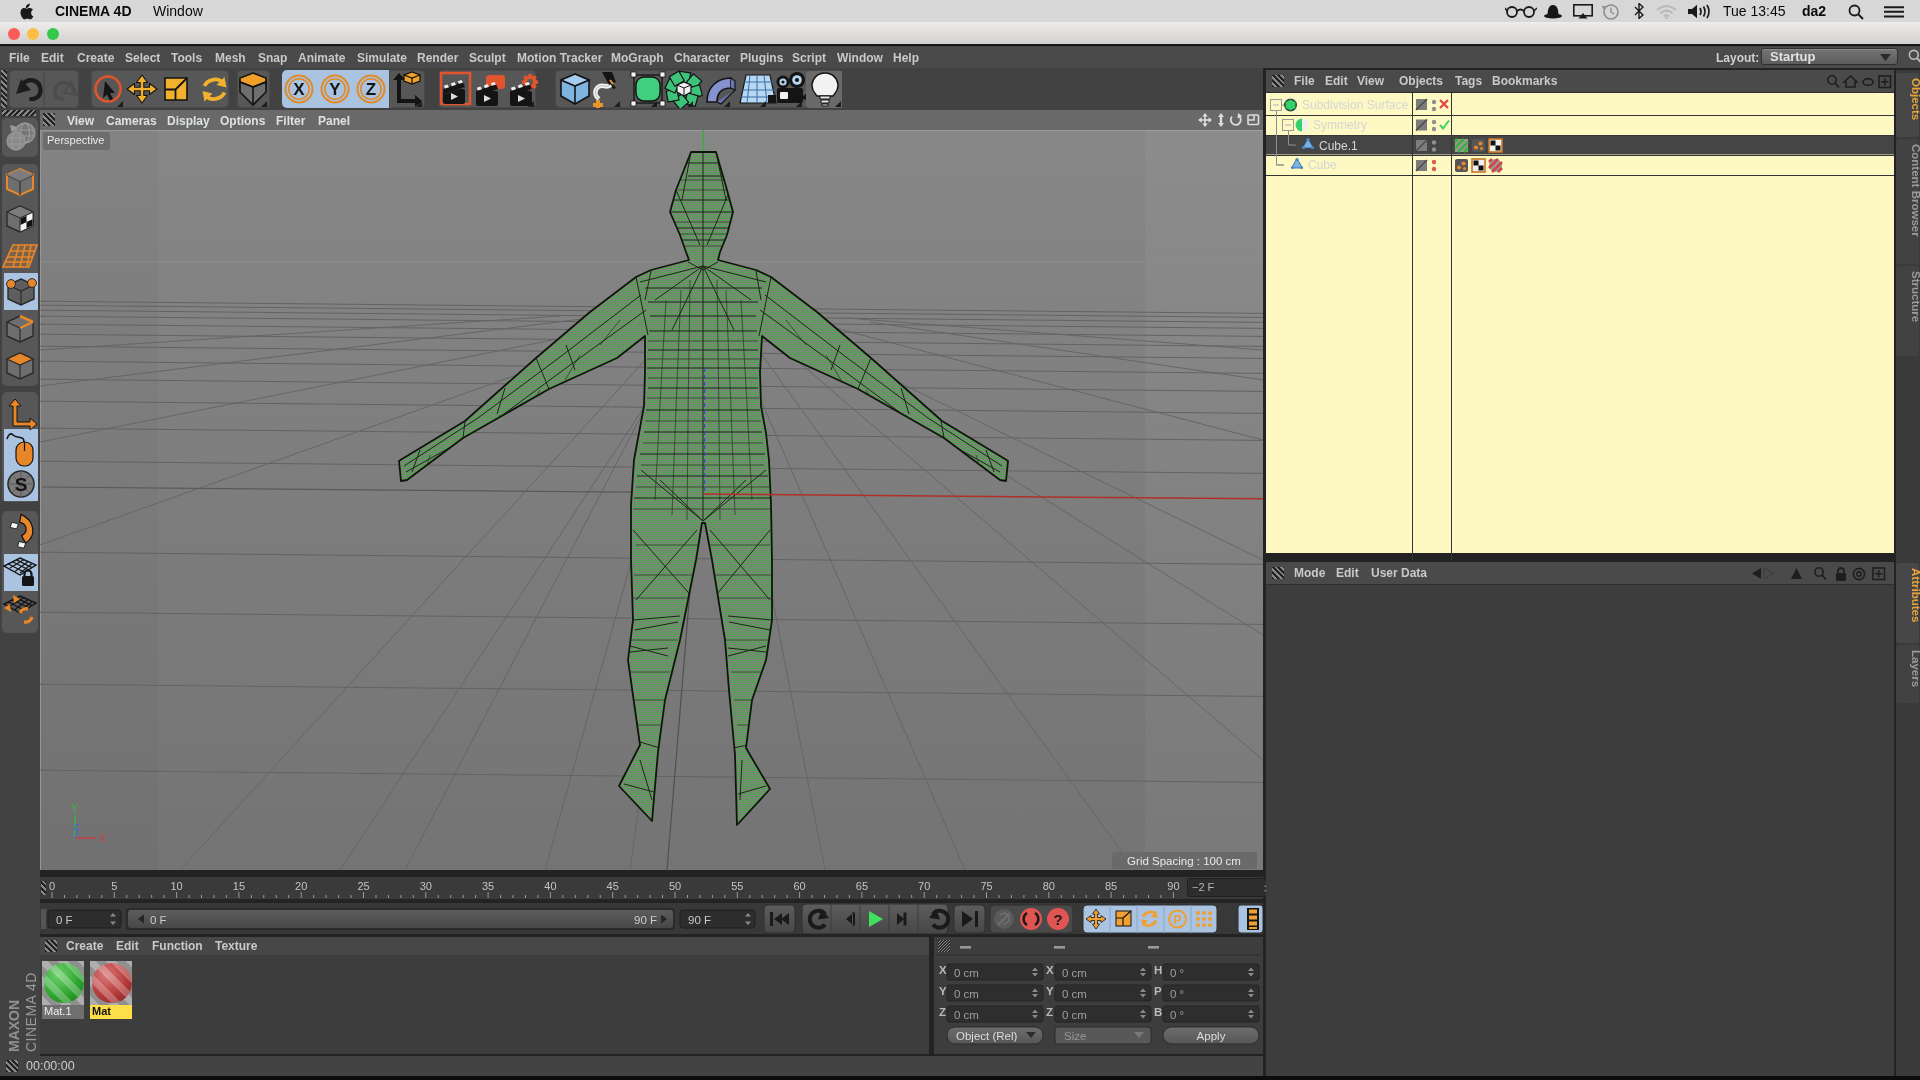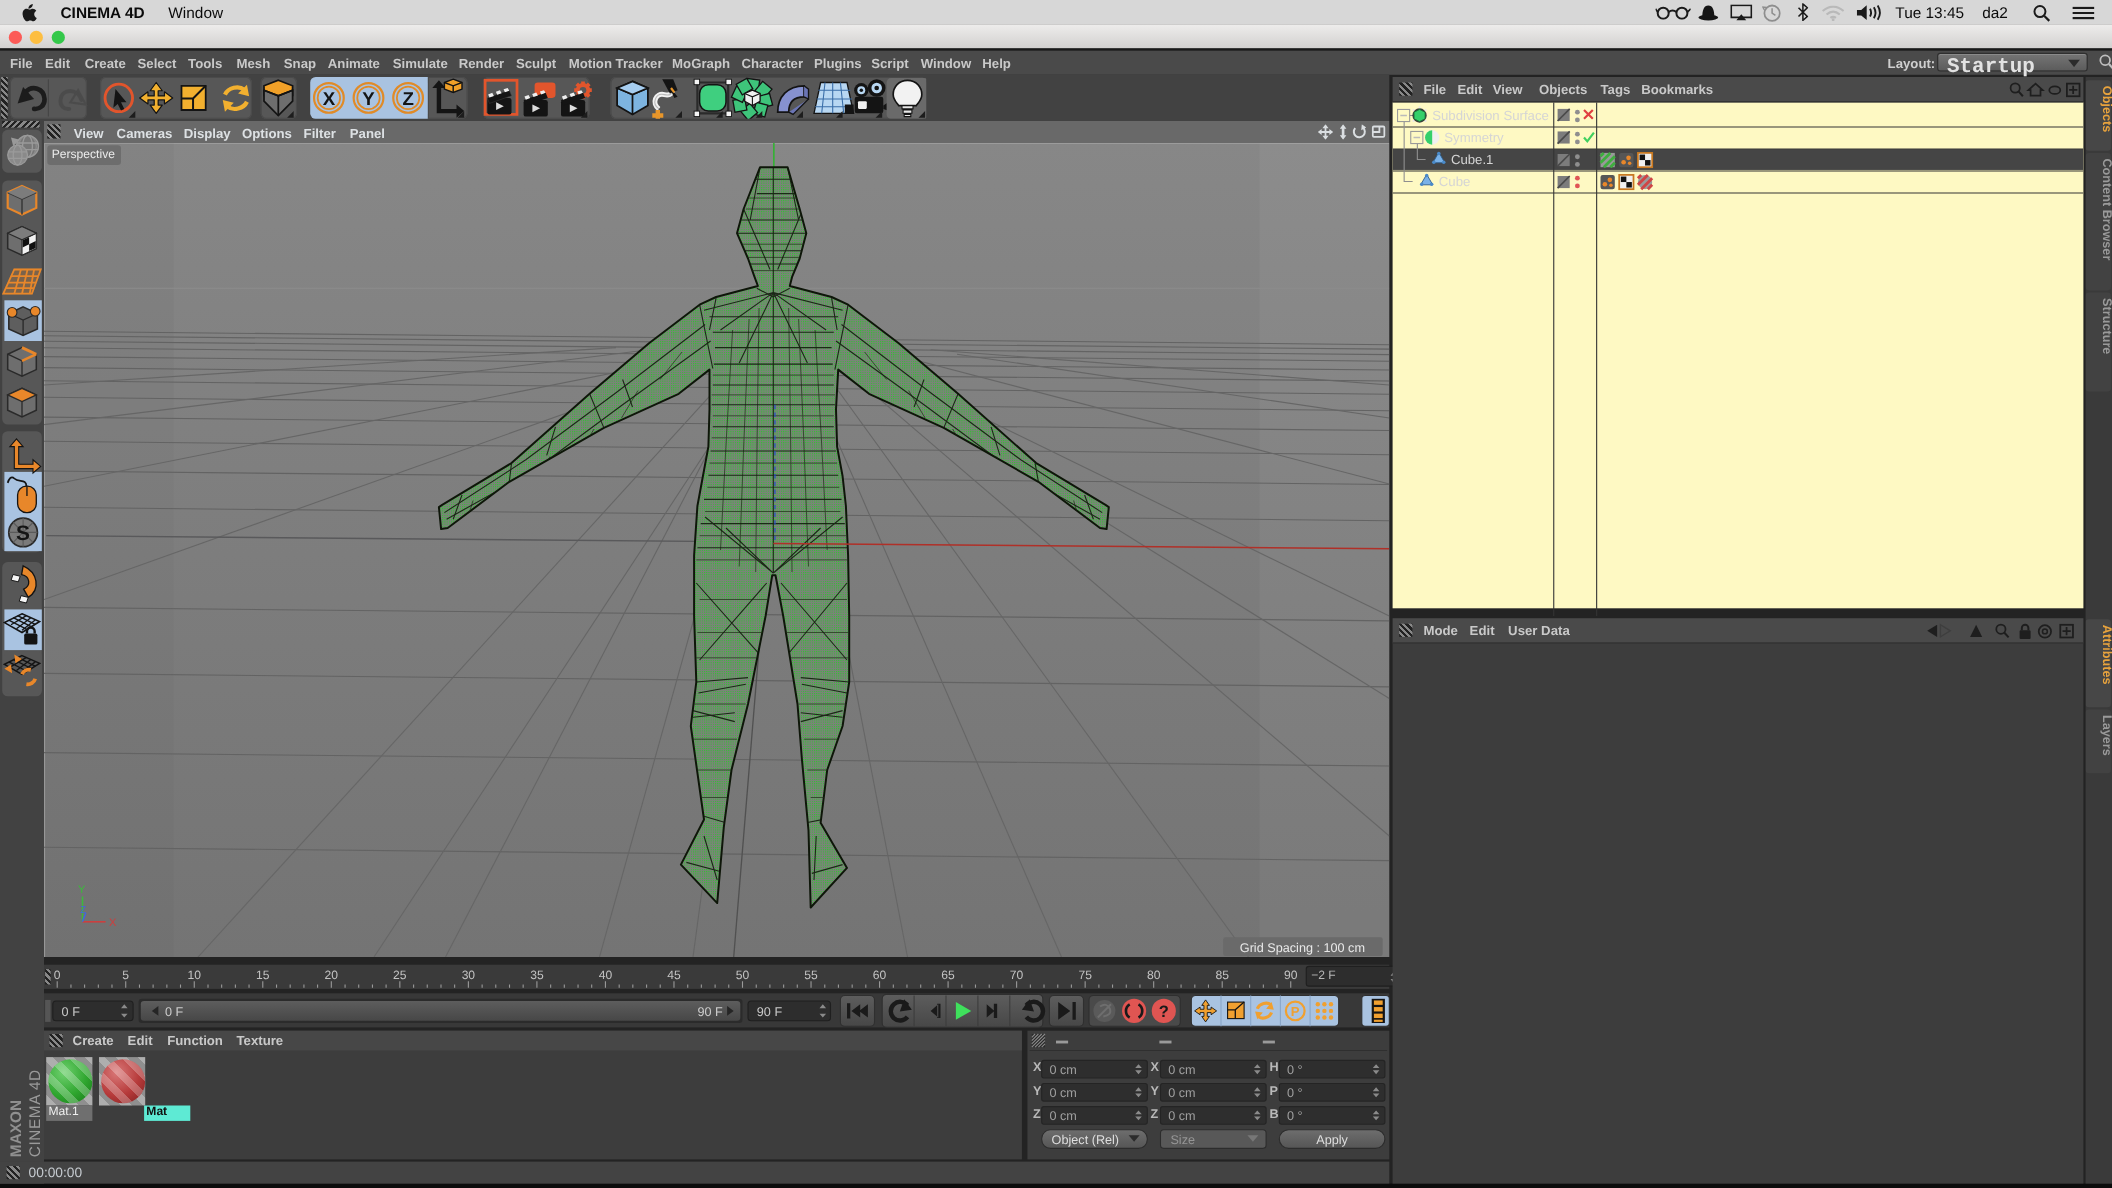--- a/index.html
+++ b/index.html
@@ -86,21 +86,21 @@
       <path d="M1 5 Q10.5 -3 20 5" fill="none" stroke="#b9b9b9" stroke-width="2"></path>
       <path d="M4.5 8.2 Q10.5 3 16.5 8.2" fill="none" stroke="#b9b9b9" stroke-width="2"></path>
       <path d="M8 11.3 Q10.5 9.2 13 11.3" fill="none" stroke="#b9b9b9" stroke-width="2"></path>
       <circle cx="10.5" cy="13" r="1.3" fill="#b9b9b9"></circle>
     </svg>
     <svg class="item" style="left:1688px;top:4px;" width="24" height="15" viewBox="0 0 24 15">
       <path d="M0 5 L4 5 L9 0.8 L9 14.2 L4 10 L0 10 Z" fill="#1a1a1a"></path>
       <path d="M12 4 Q14 7.5 12 11 M15.5 2.5 Q18.5 7.5 15.5 12.5 M19 1 Q23 7.5 19 14" fill="none" stroke="#1a1a1a" stroke-width="1.7"></path>
     </svg>
     <span class="item" style="left:1723px;color:#0a0a0a;">Tue 13:45</span>
-    <span class="item" style="left:1802px;font-weight:normal;color:#0a0a0a;">da2</span>
+    <span class="item" style="left:1802px;font-weight:bold;color:#0a0a0a;">da2</span>
     <svg class="item" style="left:1848px;top:4px;" width="16" height="16" viewBox="0 0 16 16">
       <circle cx="6.5" cy="6.5" r="5" fill="none" stroke="#1a1a1a" stroke-width="1.8"></circle>
       <path d="M10.5 10.5 L15 15" stroke="#1a1a1a" stroke-width="2"></path>
     </svg>
     <svg class="item" style="left:1884px;top:6px;" width="20" height="12" viewBox="0 0 20 12">
       <path d="M0 1.2 L20 1.2 M0 5.8 L20 5.8 M0 10.4 L20 10.4" stroke="#1a1a1a" stroke-width="2"></path>
     </svg>
   </div>
   <div class="abs" id="titlebar"></div>
   <div class="tl" style="left:8px;background:#fc5b57;"></div>
@@ -121,21 +121,21 @@
     <span style="left:517px;">Motion Tracker</span>
     <span style="left:611px;">MoGraph</span>
     <span style="left:674px;">Character</span>
     <span style="left:740px;">Plugins</span>
     <span style="left:792px;">Script</span>
     <span style="left:837px;">Window</span>
     <span style="left:893px;">Help</span>
     <span style="left:1716px;color:#cfcfcf;">Layout:</span>
     <div style="position:absolute;left:1761px;top:2px;width:137px;height:17px;border-radius:3px;
       background:linear-gradient(#757575,#5c5c5c);border:1px solid #2f2f2f;box-shadow:inset 0 1px 0 #8a8a8a;">
-      <span style="position:absolute;left:8px;top:0px;font-size:19px;color:#e2e2e2;font-family:Liberation Mono, monospace;">Startup</span>
+      <span style="position:absolute;left:8px;top:0px;font-size:13px;color:#e2e2e2;">Startup</span>
       <svg style="position:absolute;right:6px;top:5px;" width="11" height="7" viewBox="0 0 11 7">
           <path d="M0 0 L11 0 L5.5 7 Z" fill="#2b2b2b"></path>
         </svg>
     </div>
     <svg style="position:absolute;left:1908px;top:3px;" width="14" height="15" viewBox="0 0 14 15">
       <circle cx="5.8" cy="5.8" r="4.4" fill="none" stroke="#bdbdbd" stroke-width="1.6"></circle>
       <path d="M9.2 9.2 L13.4 13.8" stroke="#bdbdbd" stroke-width="2"></path>
     </svg>
   </div>
   <div class="abs" id="toolbar">
@@ -844,22 +844,22 @@
     <div class="abs" style="left:2px;top:68px;width:42px;height:14px;background:#6f6f6f;
       font-size:11px;color:#f0f0f0;padding-left:2px;">Mat.1</div>
 
     <div class="abs" style="left:50px;top:24px;width:42px;height:44px;overflow:hidden;
       background:repeating-linear-gradient(45deg,#aeaeae 0 7px,#8f8f8f 7px 14px);">
       <div style="position:absolute;left:2px;top:2px;width:40px;height:40px;border-radius:50%;
         background:radial-gradient(circle at 35% 30%, #d97878, #b63a3a 55%, #7c1f1f);"></div>
       <div style="position:absolute;left:2px;top:2px;width:40px;height:40px;border-radius:50%;
         background:repeating-linear-gradient(45deg,rgba(255,255,255,0.25) 0 7px,rgba(255,255,255,0) 7px 14px);"></div>
     </div>
-    <div class="abs" style="left:50px;top:68px;width:42px;height:14px;background:#5eead4;
-      font-size:11px;color:#111;padding-left:2px;font-weight:bold;margin-left:41px;">Mat</div>
+    <div class="abs" style="left:50px;top:68px;width:42px;height:14px;background:#fde047;
+      font-size:11px;color:#111;padding-left:2px;font-weight:bold;">Mat</div>
   </div>
   <div class="abs" id="mathead">
     <div class="abs grip" style="left:5px;top:3px;width:12px;height:12px;"></div>
     <span class="pmenu" style="left:26px;">Create</span>
     <span class="pmenu" style="left:76px;">Edit</span>
     <span class="pmenu" style="left:112px;">Function</span>
     <span class="pmenu" style="left:175px;">Texture</span>
   </div>
   <div class="abs" id="coords">
    <svg width="329" height="119" viewBox="0 0 329 119">

